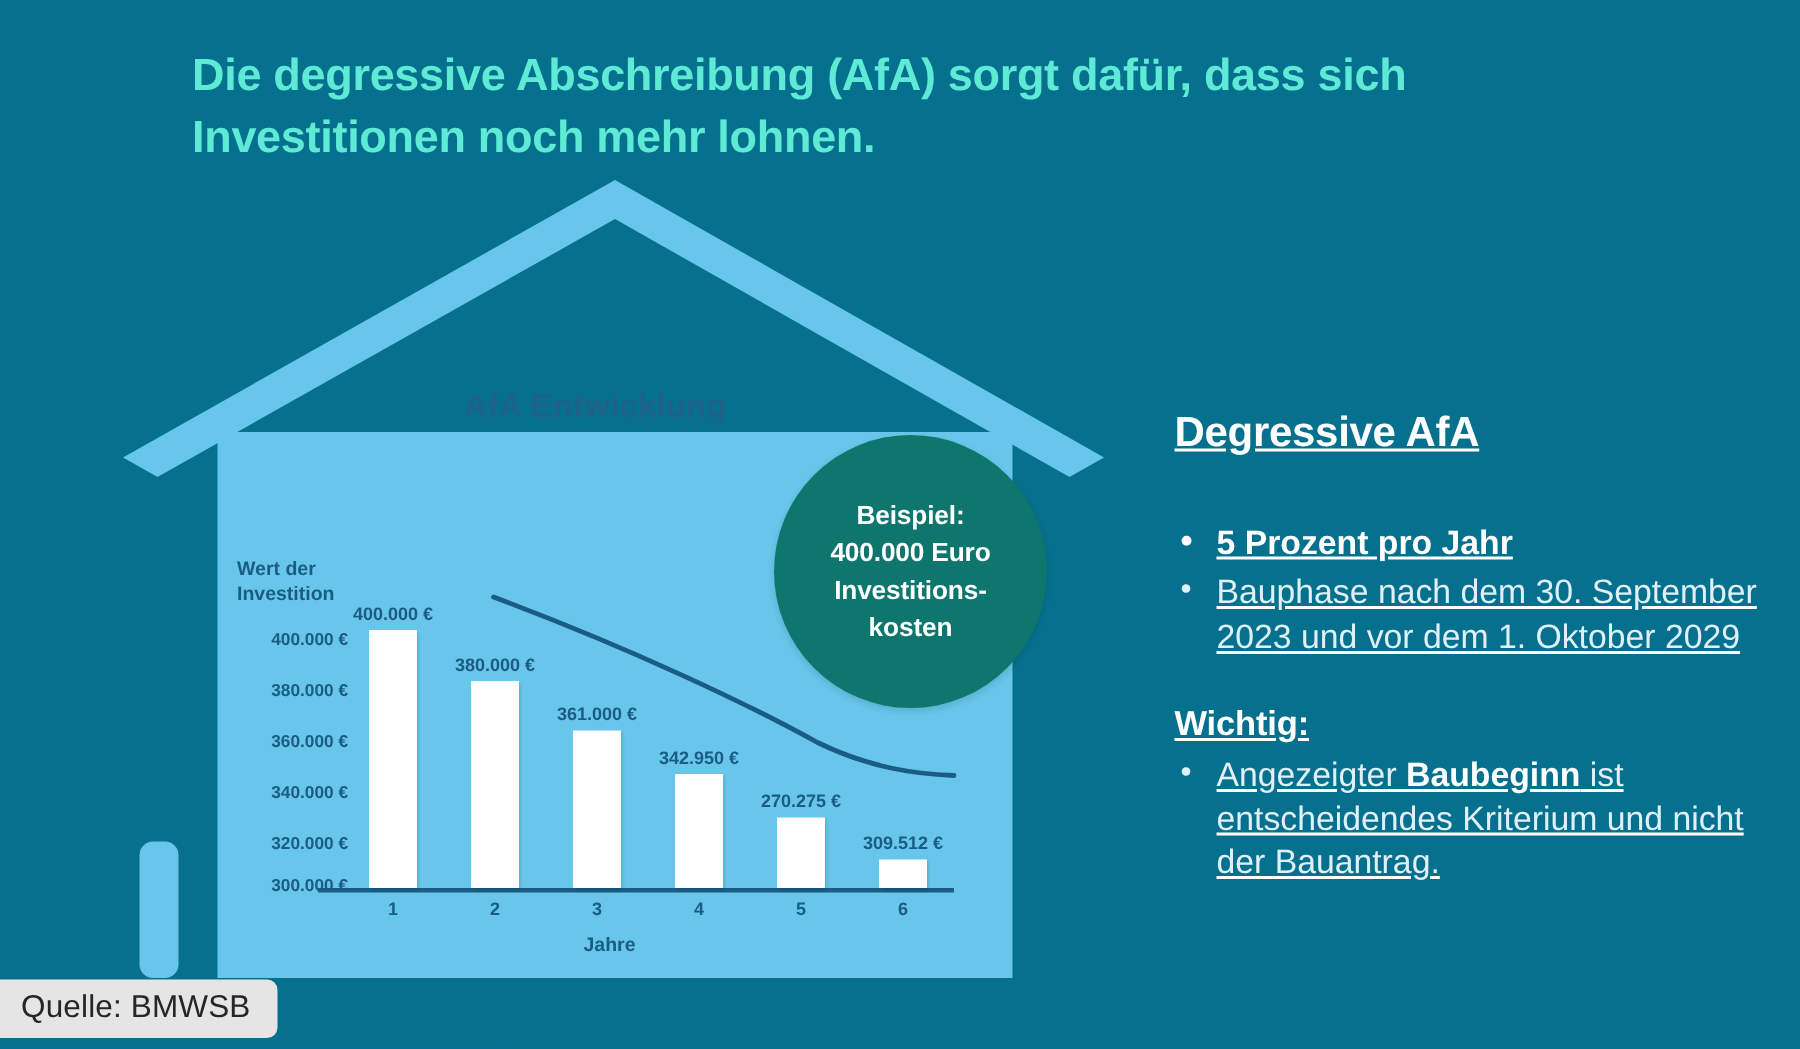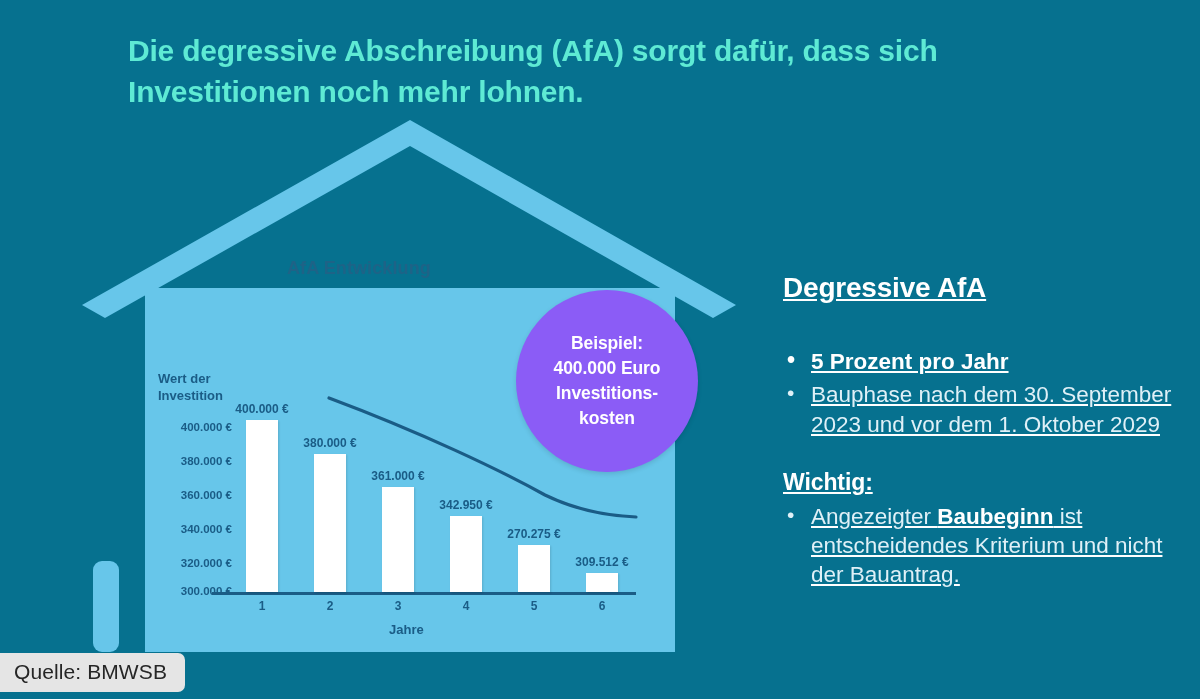--- a/index.html
+++ b/index.html
@@ -22,22 +22,22 @@
     letter-spacing:-0.2px;
   }
 
   
   .house-svg{position:absolute;left:0;top:0;width:1200px;height:699px;pointer-events:none;}
 
   
   .chart-layer{position:absolute;left:0;top:0;width:1200px;height:699px;}
 
   .chart-title{
-    position:absolute;left:287px;top:258px;
-    color:#1e6387;font-size:18px;font-weight:bold;letter-spacing:.1px;
+    position:absolute;left:309px;top:258px;
+    color:#1e6387;font-size:22px;font-weight:bold;letter-spacing:.1px;
   }
 
   .axis-title{
     position:absolute;left:158px;top:371px;width:95px;
     color:#1a5c86;font-size:13px;font-weight:bold;line-height:1.28;
   }
 
   .ytick{
     position:absolute;right:0;
     color:#1a5c86;font-size:11.5px;font-weight:bold;
@@ -65,21 +65,21 @@
     box-shadow:1px 1px 2px rgba(0,0,0,.13);
   }
   .bar-label{
     position:absolute;color:#1a5c86;font-size:12px;font-weight:bold;
     text-align:center;white-space:nowrap;
   }
 
   
   .circle{
     position:absolute;left:516px;top:290px;width:182px;height:182px;
-    border-radius:50%;background:#8b5cf6;
+    border-radius:50%;background:#0f766e;
     display:flex;align-items:center;justify-content:center;
     box-shadow:0 2px 5px rgba(0,0,0,.12);
   }
   .circle-text{
     color:#ffffff;font-size:17.5px;font-weight:bold;line-height:1.42;
     text-align:center;letter-spacing:-.1px;
   }
 
   
   .panel{position:absolute;left:783px;top:272px;width:390px;color:#ffffff;text-decoration:underline;}

